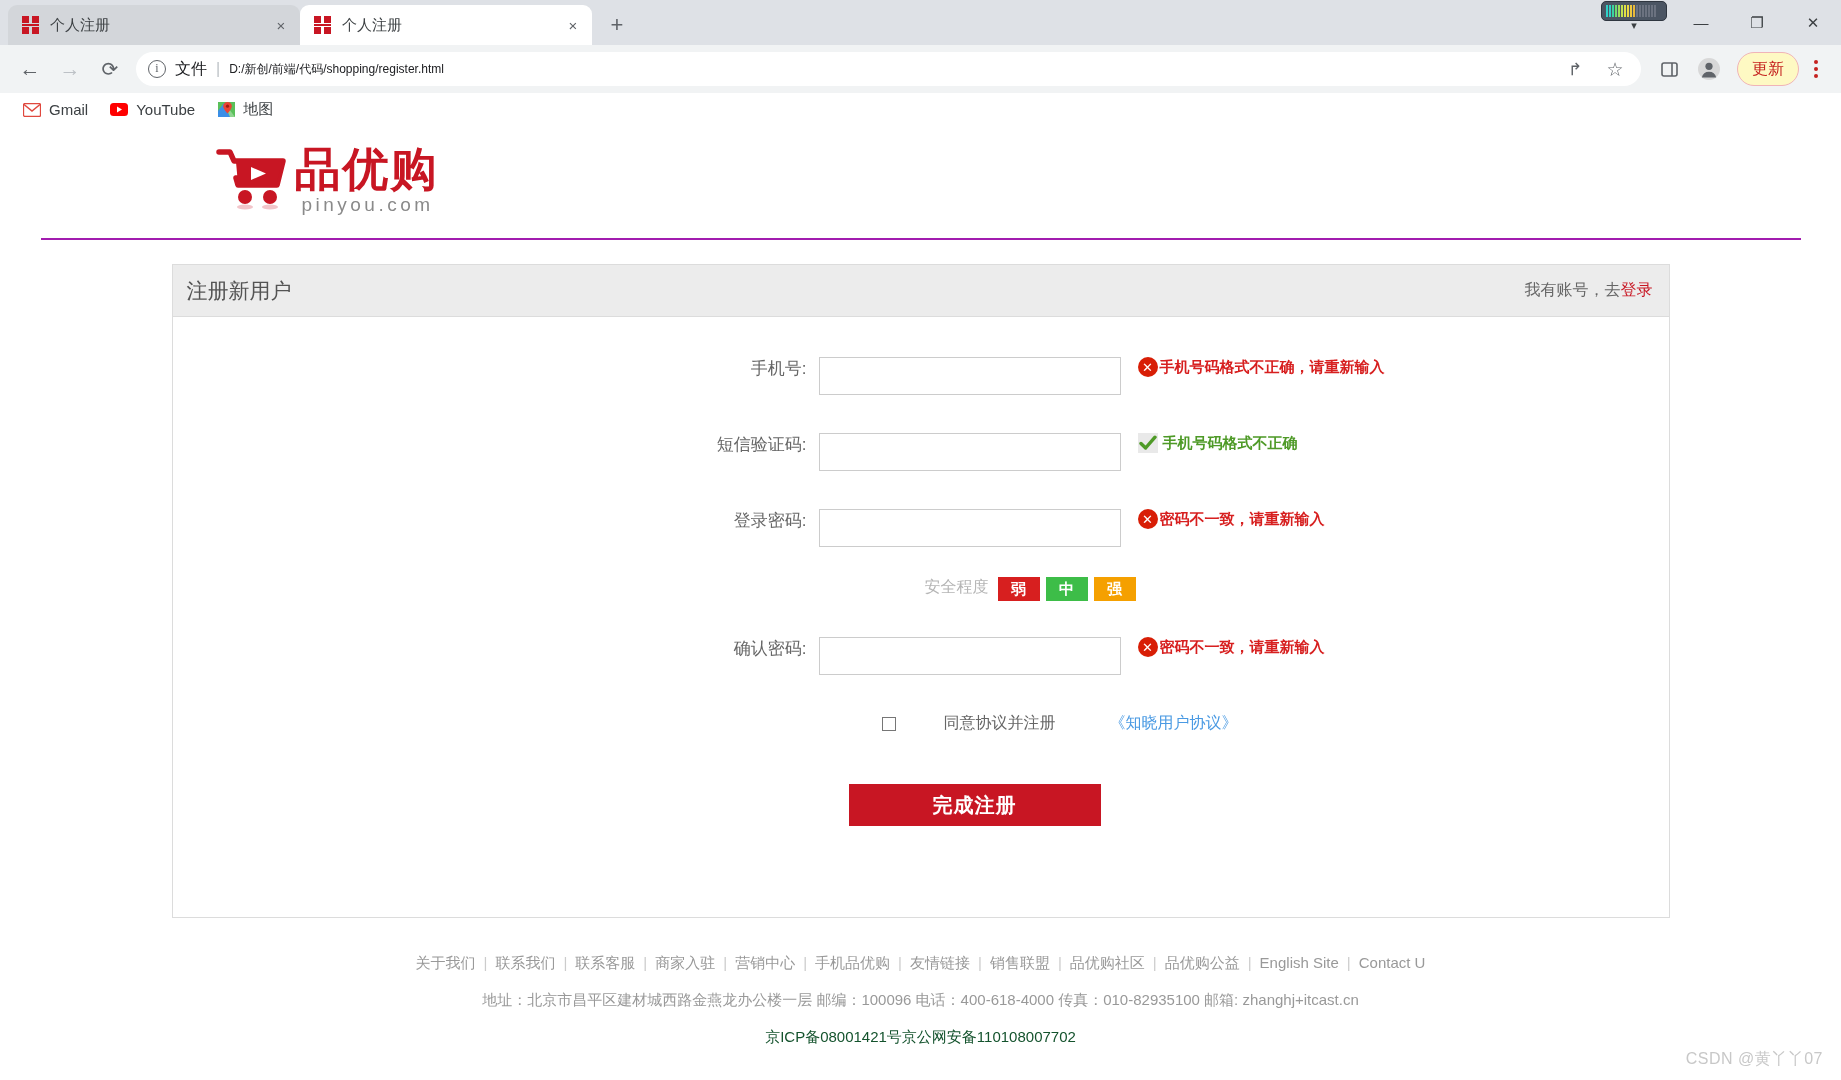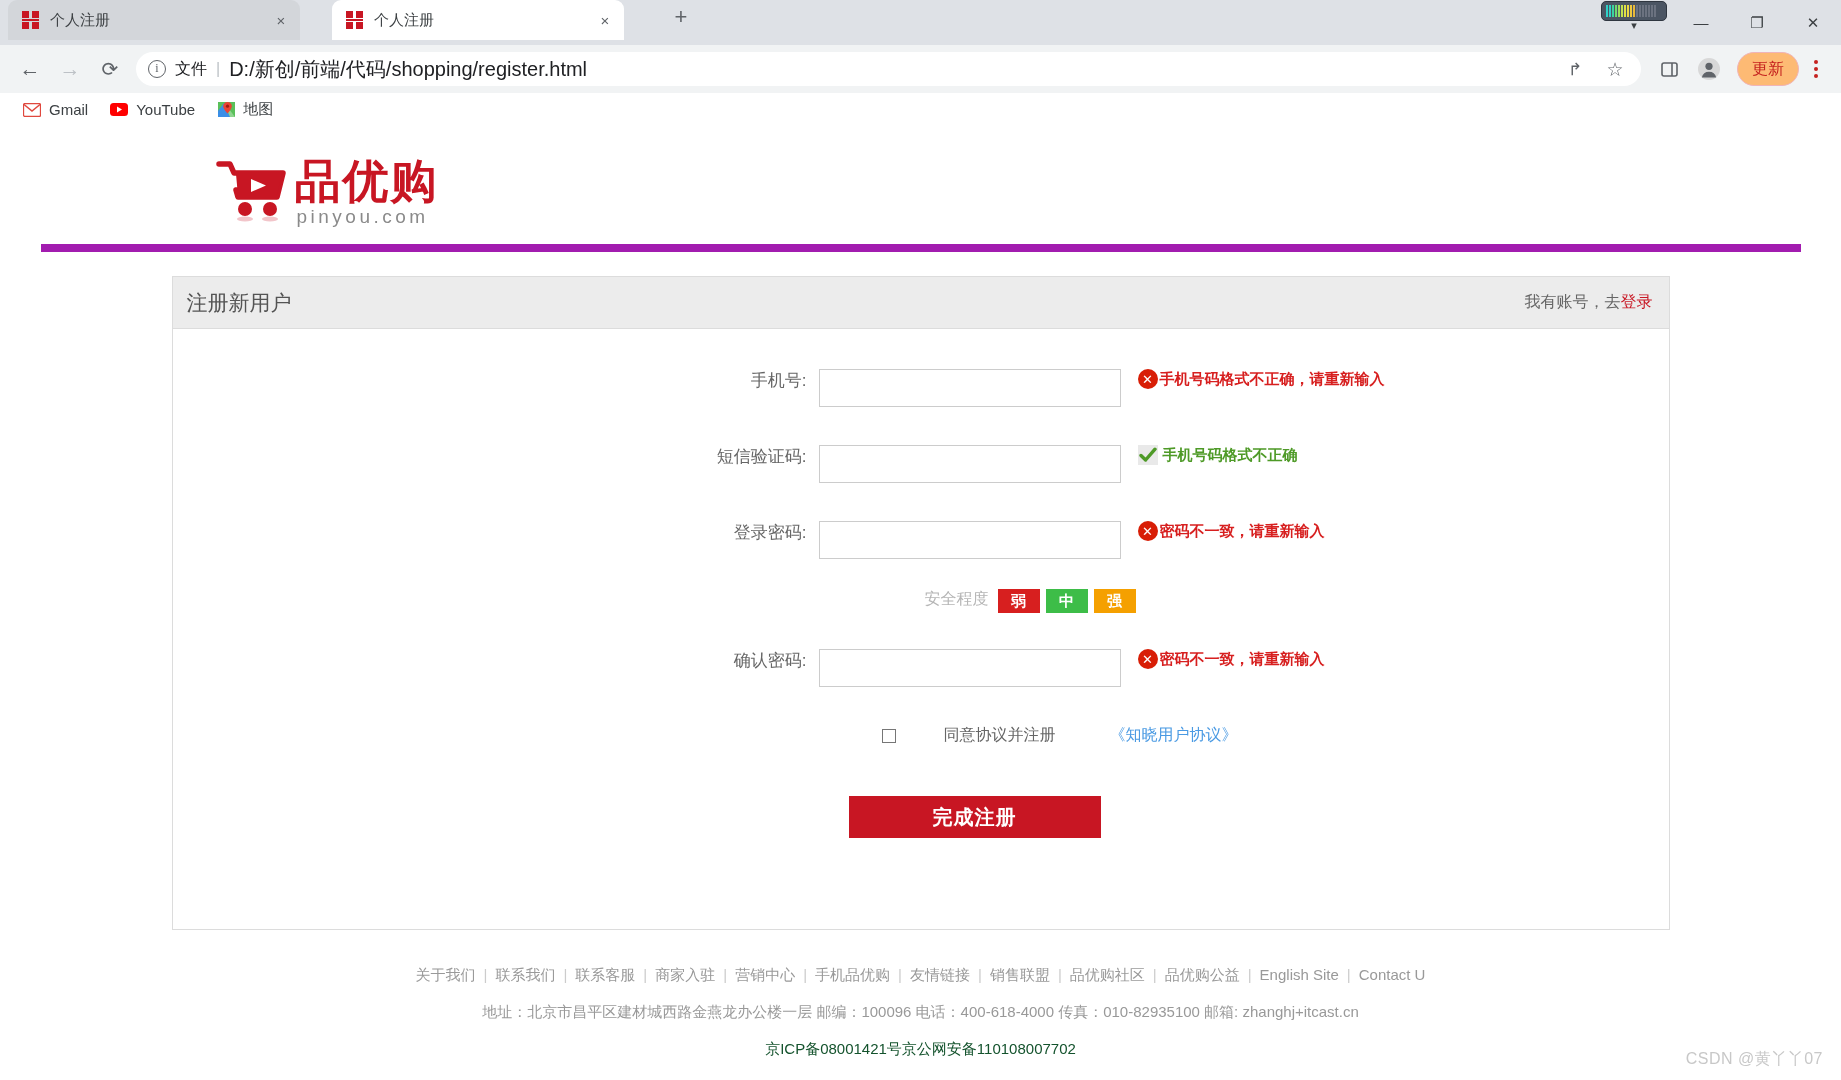--- a/index.html
+++ b/index.html
@@ -12,24 +12,23 @@
     background: #ffffff;
   }
 
   
   .browser { width: 1841px; height: 1080px; position: relative; }
 
   .tabstrip {
     height: 45px;
     background: #dee1e6;
     display: flex;
-    align-items: flex-start;
+    align-items: flex-end;
     position: relative;
     padding-left: 8px;
-    gap: 32px;
   }
   .tab {
     height: 40px;
     width: 292px;
     display: flex;
     align-items: center;
     border-radius: 9px 9px 0 0;
     position: relative;
     padding: 0 8px 0 14px;
     font-size: 15px;
@@ -127,29 +126,29 @@
   .omni-info {
     width: 18px; height: 18px; flex: 0 0 18px;
     border: 1.5px solid #5f6368; border-radius: 50%;
     color: #5f6368; font-size: 12px; line-height: 15px;
     text-align: center; font-family: "Liberation Serif", serif;
     margin-right: 9px;
   }
   .omni-scheme { font-size: 16px; color: #202124; white-space: nowrap; }
   .omni-sep { color: #bdc1c6; margin: 0 9px; font-size: 16px; }
   .omni-url {
-    font-size: 20px; color: #202124;
+    font-size: 12px; color: #202124;
     white-space: nowrap; overflow: hidden; text-overflow: ellipsis;
     flex: 1 1 auto;
   }
   .omni-right { display: flex; align-items: center; flex: 0 0 auto; }
   .update-btn {
     height: 34px;
     border: 1px solid #f0b4b8;
-    background: #fdba74;
+    background: #fef9c3;
     border-radius: 17px;
     color: #c5221f;
     font-size: 16px;
     display: flex; align-items: center;
     padding: 0 14px;
     margin-left: 8px;
   }
   .kebab {
     width: 30px; height: 34px;
     display: flex; flex-direction: column; align-items: center; justify-content: center;
@@ -174,24 +173,25 @@
 
   
   .page {
     height: 953px;
     background: #ffffff;
     overflow: hidden;
   }
 
   .logo-area {
     width: 1760px;
-    margin: 12px auto;
+    margin: 0 auto;
     padding: 17px 0 0 175px;
-    border-bottom: 8px solid #a21caf;
+    border-bottom: 2px solid #a21caf;
     height: 113px;
+    text-align: center;
   }
   .logo-row { display: flex; align-items: center; }
   .cart-svg { width: 73px; height: 66px; flex: 0 0 73px; margin-right: 6px; }
   .logo-text { display: flex; flex-direction: column; }
   .logo-cn {
     font-size: 46px; font-weight: bold; color: #c81623;
     line-height: 50px; letter-spacing: 2px;
     font-family: "DejaVu Sans", sans-serif;
   }
   .logo-en {

